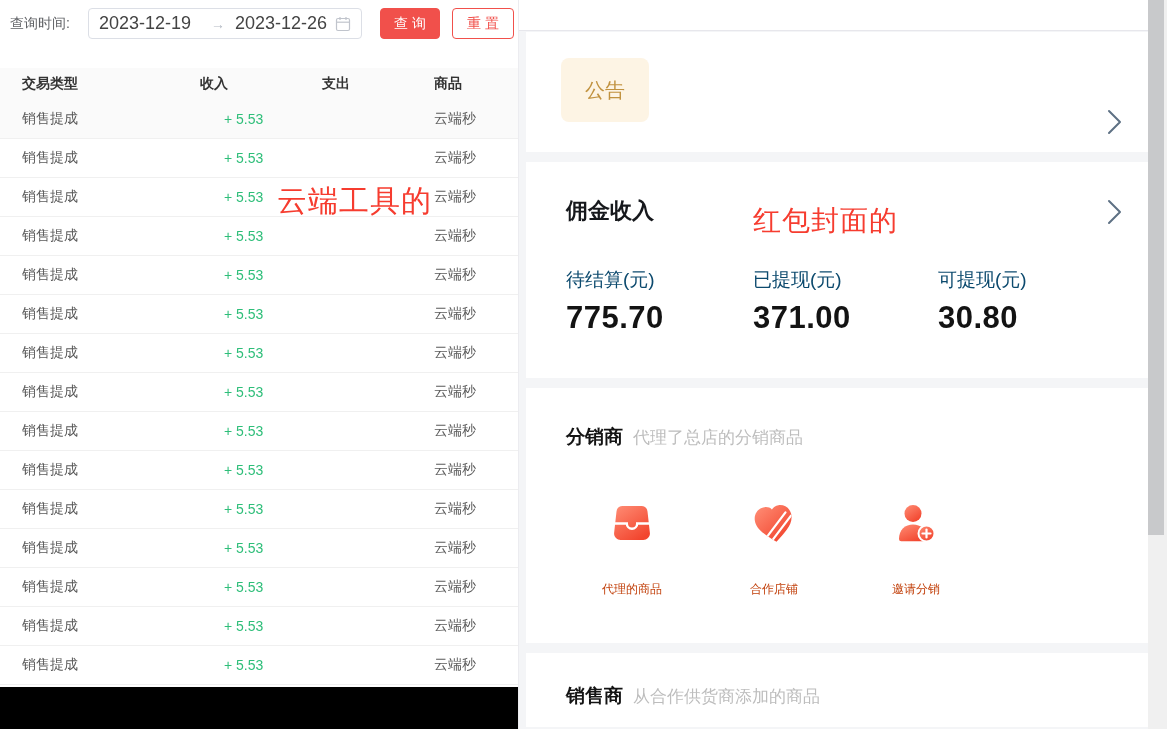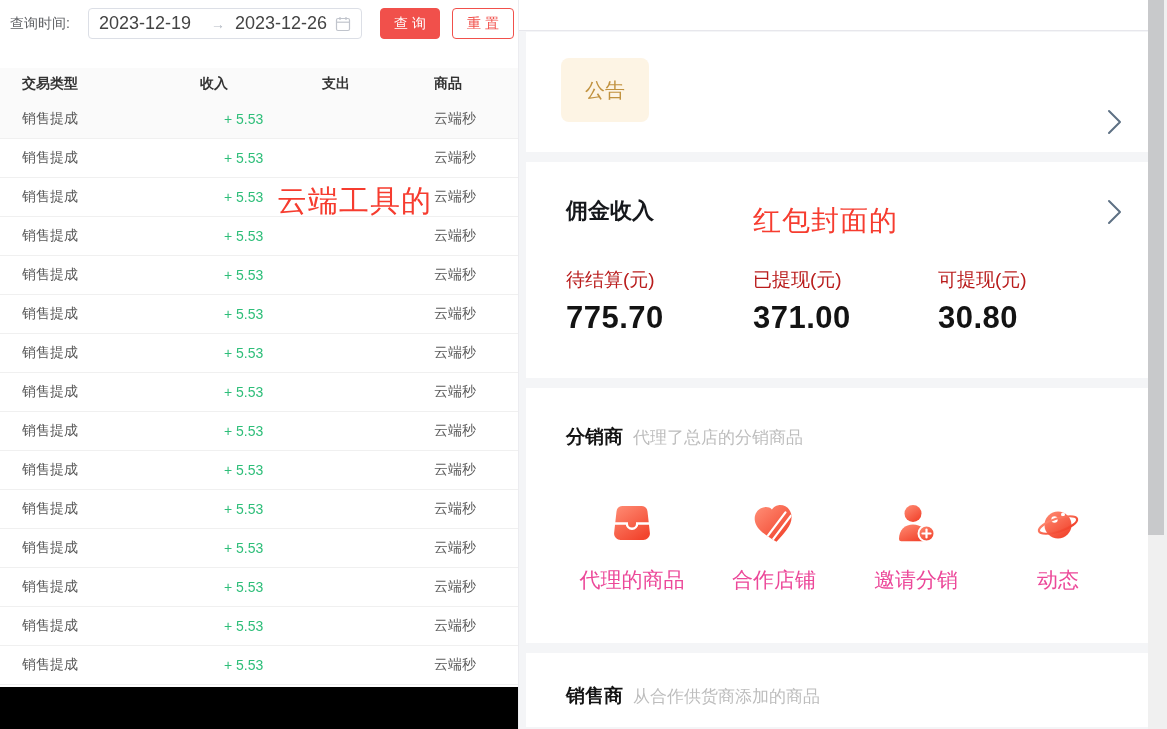--- a/index.html
+++ b/index.html
@@ -51,31 +51,31 @@
   .badge { position:absolute; left:35px; top:26px; width:88px; height:64px;
     background:#fdf4e4; border-radius:8px; color:#c1923f; font-size:20px;
     display:flex; align-items:center; justify-content:center; }
   .chev { position:absolute; left:580px; width:18px; height:28px; cursor:pointer; }
   .chev-1 { top:76px; } .chev-2 { top:36px; }
 
   .card-commission { margin-top:10px; height:216px; }
   .card-title { position:absolute; left:40px; top:34px; font-size:22px; font-weight:700; color:#16181c;text-align:right; }
   .stat { position:absolute; top:105px; }
   .stat-1 { left:40px; } .stat-2 { left:227px; } .stat-3 { left:412px; }
-  .stat-label { font-size:19px; color:#b91c1c; }
+  .stat-label { font-size:19px; color:#0c4a6e; }
   .stat-value { margin-top:7px; font-size:31px; font-weight:600; color:#131313; letter-spacing:0.5px; }
 
   .card-distributor { margin-top:10px; height:255px; }
   .section-head { position:absolute; left:40px; top:36px; display:flex; align-items:baseline; white-space:nowrap; }
   .section-title { font-size:19px; font-weight:700; color:#141414; }
   .section-sub { margin-left:10px; font-size:17px; color:#bdbdbd; }
   .dist-item { position:absolute; top:112px; width:142px; text-align:center; cursor:pointer; }
   .di-1 { left:35px; } .di-2 { left:177px; } .di-3 { left:319px; } .di-4 { left:461px; }
   .dist-icon { width:48px; height:48px; display:inline-block; }
-  .dist-label { margin-top:14px; font-size:21px; color:#ec4899; }
+  .dist-label { margin-top:29px; font-size:12px; color:#c2410c; }
 
   .card-seller { margin-top:10px; height:74px; }
   .card-seller .section-head { top:30px; }
 
   .scrollbar { position:absolute; left:1148px; top:0; width:19px; height:729px; background:#f0f0f0; }
   .scroll-thumb { position:absolute; left:0; top:0; width:16px; height:535px; background:#c8c9cb; }
 </style>
 </head>
 <body>
 
@@ -298,37 +298,20 @@
           <circle cx="21" cy="13.5" r="8.5" fill="url(#gr-person)"></circle>
           <path d="M7 39 c0 -9.5 6.3 -14.5 14 -14.5 s14 5 14 14.5 q0 2.2 -2.2 2.2 H9.2 q-2.2 0 -2.2 -2.2 Z" fill="url(#gr-person)"></path>
           <circle cx="34.5" cy="33.5" r="8" fill="url(#gr-person)" stroke="#fff" stroke-width="2"></circle>
           <line x1="30.5" y1="33.5" x2="38.5" y2="33.5" stroke="#fff" stroke-width="2.2" stroke-linecap="round"></line>
           <line x1="34.5" y1="29.5" x2="34.5" y2="37.5" stroke="#fff" stroke-width="2.2" stroke-linecap="round"></line>
         </svg>
       </span>
       <div class="dist-label">邀请分销</div>
     </div>
 
-    <div class="dist-item di-4">
-      <span class="dist-icon">
-        <svg width="48" height="48" viewBox="0 0 48 48">
-          <defs>
-              <linearGradient id="gr-planet" x1="0" y1="0" x2="0.7" y2="1">
-            <stop offset="0" stop-color="#ff8d75"></stop>
-                <stop offset="1" stop-color="#f2452e"></stop>
-              </linearGradient>
-            </defs>
-          <circle cx="24" cy="25" r="13.5" fill="url(#gr-planet)"></circle>
-          <circle cx="29" cy="14.5" r="2" fill="#fff"></circle>
-          <circle cx="20.5" cy="19.5" r="3.2" fill="#fff"></circle>
-          <ellipse cx="24" cy="25" rx="20" ry="6.5" fill="none" stroke="url(#gr-planet)" stroke-width="2.2" transform="rotate(-18 24 25)"></ellipse>
-        </svg>
-      </span>
-      <div class="dist-label">动态</div>
-    </div>
   </div>
 
   <div class="card card-seller">
     <div class="section-head">
       <span class="section-title">销售商</span>
       <span class="section-sub">从合作供货商添加的商品</span>
     </div>
   </div>
 </div>
 

